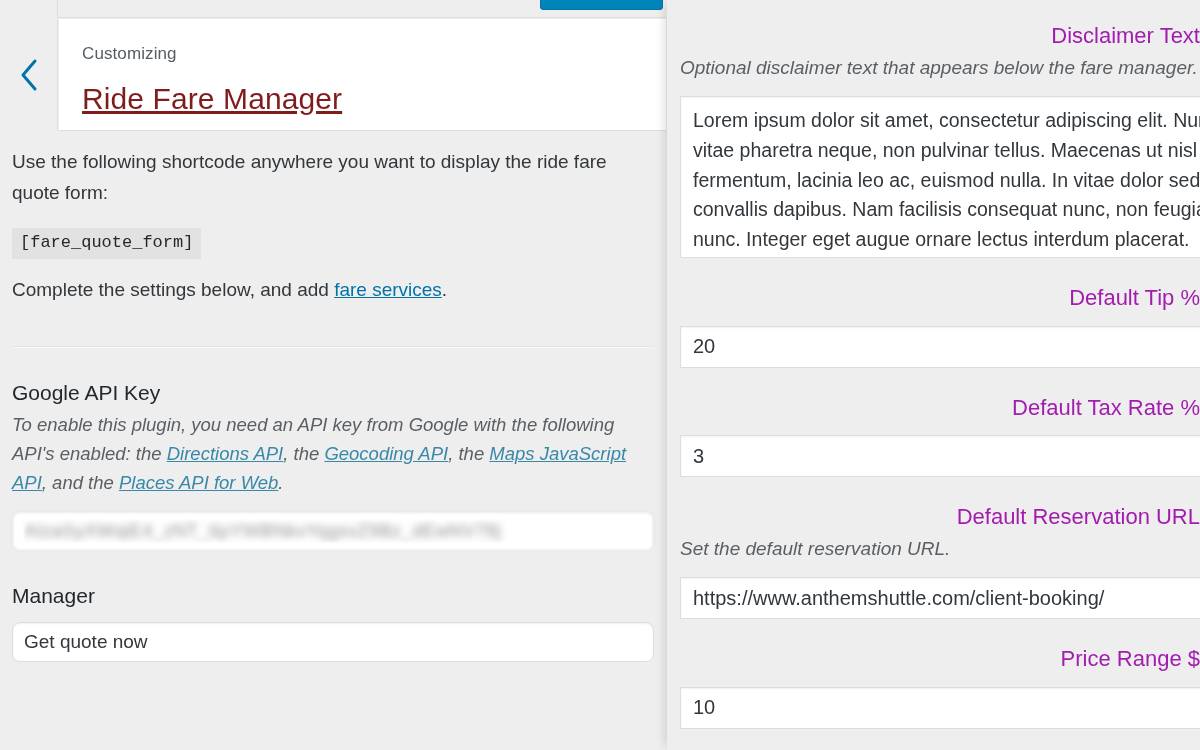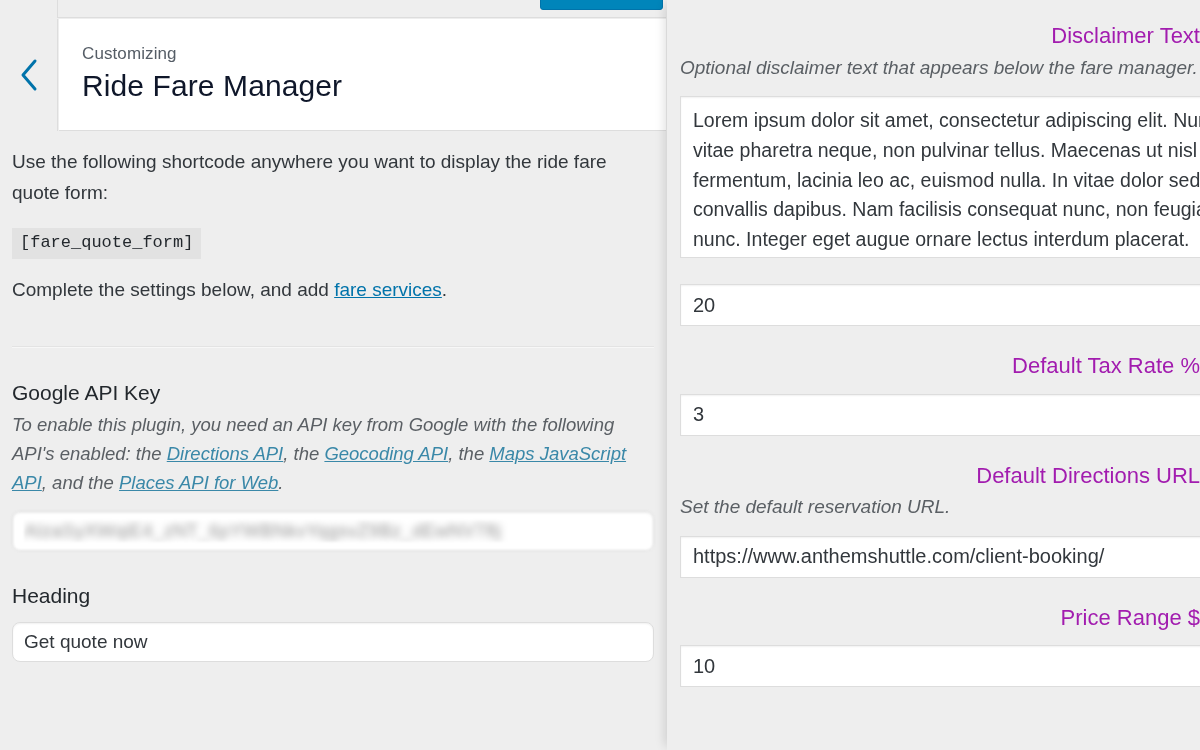--- a/index.html
+++ b/index.html
@@ -56,22 +56,22 @@
     position: absolute; left: 59px; top: 0; right: 0; height: 112px;
     background: #ffffff;
     border-bottom: 1px solid #dddddd;
     padding: 24px 0 0 23px;
   }
   .cust-label {
     font-size: 17px; color: #555d66; line-height: 1.3; font-weight: 400;
     letter-spacing: .1px;
   }
   .cust-title {
-    font-size: 30px; color: #0f172a; font-weight: 400; line-height: 1.35;
-    margin-top: 1px; letter-spacing: .1px;
+    font-size: 30px; color: #7f1d1d; font-weight: 400; line-height: 1.35;
+    margin-top: 14px; letter-spacing: .1px; text-decoration: underline;
   }
 
   
   .panel-body {
     position: absolute; left: 0; top: 131px; width: 666px; bottom: 0;
     background: #eeeeee;
     padding: 0 12px;
   }
 
   .section-h {
@@ -205,45 +205,46 @@
 
       <div class="para"><span>Complete the settings below, and add </span><a class="link" href="#">fare services</a><span>.</span></div>
 
       <div class="hr-sep"></div>
 
       <div class="field-label">Google API Key</div>
       <div class="field-desc"><span>To enable this plugin, you need an API key from Google with the following API's enabled: the </span><a href="#">Directions API</a><span>, the </span><a href="#">Geocoding API</a><span>, the </span><a href="#">Maps JavaScript API</a><span>, and the </span><a href="#">Places API for Web</a><span>.</span></div>
 
       <input class="text-input blurred" type="text" value="AIzaSyXWqiE4_zNT_6pYWBNkvYqgsvZ9Bz_dEwNV78j" style="">
 
-      <div class="field-label">Heading</div>
+      <div class="field-label">Manager</div>
       <input class="text-input" type="text" value="Get quote now" style="">
 
     </div>
   </div>
 
   <div id="right-panel">
 
     <div class="r-block first">
       <div class="r-label">Disclaimer Text</div>
       <div class="r-desc">Optional disclaimer text that appears below the fare manager.</div>
       <textarea class="r-textarea" style="">Lorem ipsum dolor sit amet, consectetur adipiscing elit. Nunc vitae pharetra neque, non pulvinar tellus. Maecenas ut nisl fermentum, lacinia leo ac, euismod nulla. In vitae dolor sed ex convallis dapibus. Nam facilisis consequat nunc, non feugiat nunc. Integer eget augue ornare lectus interdum placerat.</textarea>
     </div>
 
     <div class="r-block">
+      <div class="r-label">Default Tip %</div>
       <input class="r-input" type="text" value="20" style="">
     </div>
 
     <div class="r-block">
       <div class="r-label">Default Tax Rate %</div>
       <input class="r-input" type="text" value="3" style="">
     </div>
 
     <div class="r-block">
-      <div class="r-label">Default Directions URL</div>
+      <div class="r-label">Default Reservation URL</div>
       <div class="r-desc">Set the default reservation URL.</div>
       <input class="r-input" type="text" value="https://www.anthemshuttle.com/client-booking/" style="">
     </div>
 
     <div class="r-block">
       <div class="r-label">Price Range $</div>
       <input class="r-input" type="text" value="10" style="">
     </div>
 
   </div>

